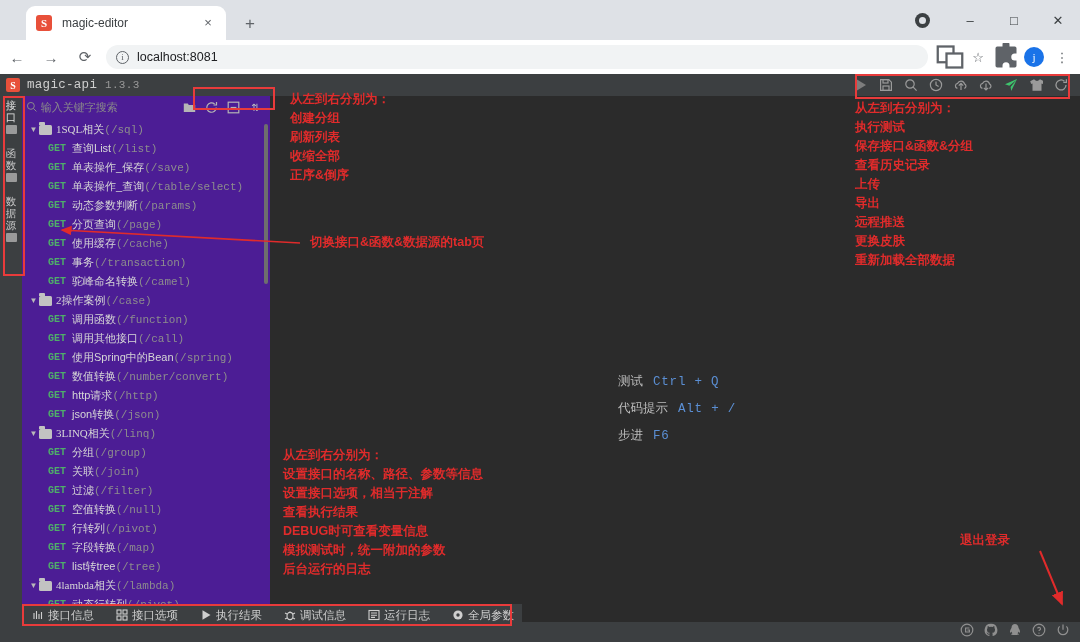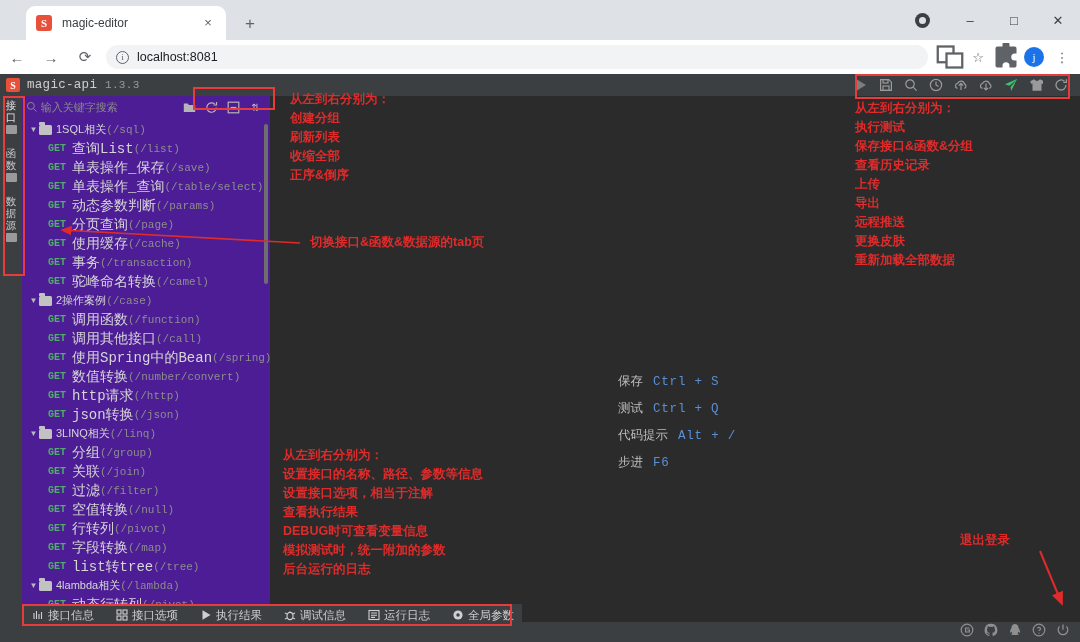--- a/index.html
+++ b/index.html
@@ -100,24 +100,24 @@
   .sbtool svg { width:13px;height:13px;}
   .sbtool.txt { font-size:10px; color:#c0c0c0; }
 
   .tree { position:absolute; left:0; top:22px; width:248px; height:500px; overflow:hidden; padding-top:2px;}
   .node { height:19px; display:flex; align-items:center; white-space:nowrap; font-size:11.5px; }
   .node.group { padding-left:6px; }
   .node.leaf { padding-left:26px; }
   .caret { width:11px; color:#b9b9b9; font-size:8px; display:flex;align-items:center;justify-content:center; }
   .folder { width:13px;height:10px;background:#c2c2c2;border-radius:1.5px; position:relative; margin-right:4px; flex:none;}
   .folder:before{content:"";position:absolute;left:0;top:-2.5px;width:6px;height:3px;background:#c2c2c2;border-radius:1px 1px 0 0;}
-  .gname { color:#d6d6d6; font-family:Liberation Sans, sans-serif; font-size:11px; }
+  .gname { color:#d6d6d6; font-family:Liberation Serif, serif; font-size:11px; }
   .gpath { color:#8d8d8d; font-family:"Liberation Mono", monospace; font-size:11px; }
   .method { color:#4fae6a; font-family:"Liberation Mono", monospace; font-size:10px; font-weight:bold; margin-right:6px;}
-  .lname { color:#d6d6d6; font-family:Liberation Mono, monospace; font-size:14px; }
+  .lname { color:#d6d6d6; font-family:Liberation Sans, sans-serif; font-size:11px; }
   .lpath { color:#8d8d8d; font-family:Liberation Mono, monospace; font-size:11px; }
 
   .sb-scroll { position:absolute; right:2px; top:28px; width:4px; height:160px; background:#6e6e6e; border-radius:2px; }
 
   
   .btabs { position:absolute; left:22px; bottom:16px; width:500px; height:22px;
            background:#3c3f41; display:flex; align-items:center; padding-left:10px; gap:22px; }
   .btab { display:flex; align-items:center; color:#cfcfcf; font-size:11.5px; gap:4px; }
   .btab svg { width:12px; height:12px; }
 
@@ -443,24 +443,20 @@
             <span class="lpath">(/group)</span>
           </div>
         </div>
       <div class="sb-scroll"></div>
     </div>
 
     <div class="editor"></div>
 
     <div class="shortcuts">
       <div class="scrow">
-        <span class="sclabel">保存</span>
-        <span class="sckey">Ctrl + S</span>
-      </div>
-      <div class="scrow">
         <span class="sclabel">测试</span>
         <span class="sckey">Ctrl + Q</span>
       </div>
       <div class="scrow">
         <span class="sclabel">代码提示</span>
         <span class="sckey">Alt + /</span>
       </div>
       <div class="scrow">
         <span class="sclabel">步进</span>
         <span class="sckey">F6</span>

